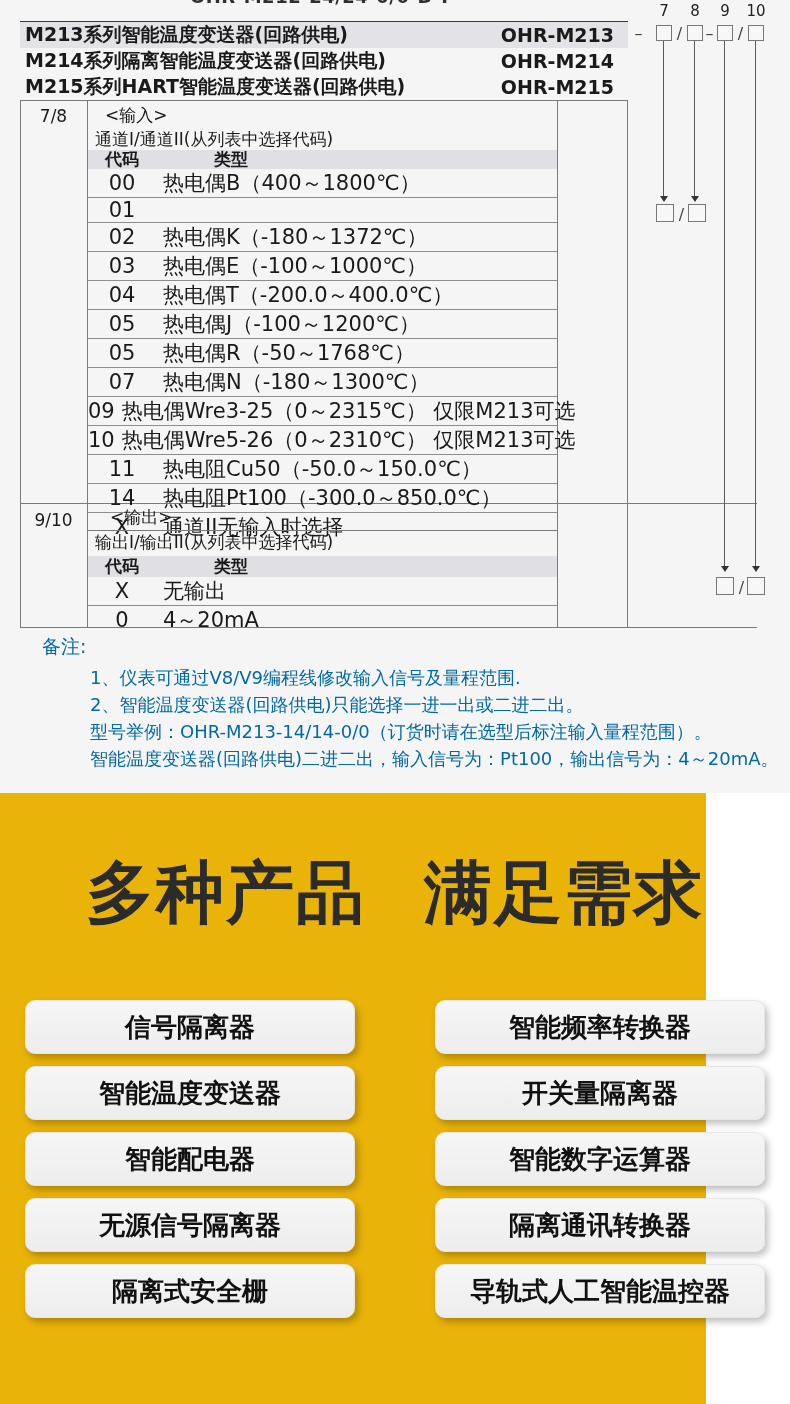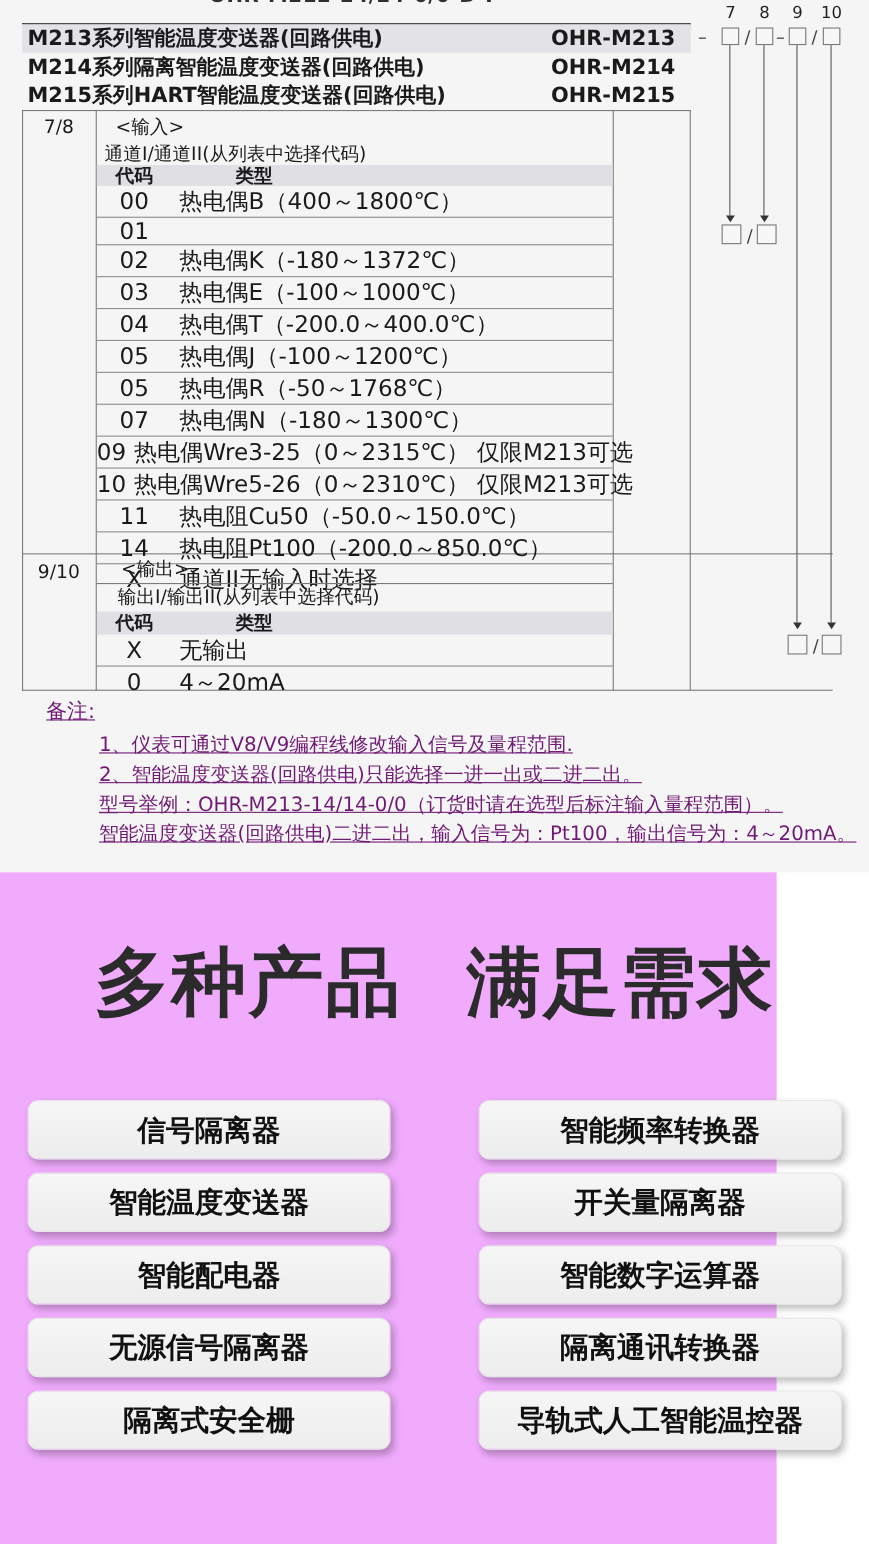--- a/index.html
+++ b/index.html
@@ -31,25 +31,25 @@
   .trow:last-child{border-bottom:none;}
   .trow .rc{width:68px;text-align:center;}
   .trow .rt{margin-left:7px;}
   
   .dig{position:absolute;top:2px;width:16px;text-align:center;font-size:15px;color:#222;}
   .cbox{position:absolute;width:14px;height:14px;border:1px solid #777;background:#f7f7f8;}
   .sep{position:absolute;font-size:16px;color:#444;width:13px;text-align:center;}
   .dline{position:absolute;width:1px;background:#5a5a5a;}
   .ahead{position:absolute;width:0;height:0;border-left:4px solid transparent;border-right:4px solid transparent;border-top:6px solid #333;}
   
-  .notes{position:absolute;left:42px;top:634px;font-size:18px;color:#701a75;text-decoration:underline;}
+  .notes{position:absolute;left:42px;top:634px;font-size:18px;color:#0369a1;}
   .notes .nlabel{font-size:19px;margin-bottom:4px;}
   .notes .nline{margin-left:48px;line-height:27px;white-space:nowrap;}
   
-  .bottom-sheet{position:absolute;left:0;top:793px;width:706px;height:611px;background:#f0abfc;}
+  .bottom-sheet{position:absolute;left:0;top:793px;width:706px;height:611px;background:#eab308;}
   .big-title{position:absolute;left:0;top:55px;width:790px;display:flex;justify-content:center;gap:58px;
     font-size:68px;font-weight:900;color:#2b2b2b;letter-spacing:2px;white-space:nowrap;}
   .btn-grid{position:absolute;left:25px;top:207px;width:740px;display:grid;
     grid-template-columns:330px 330px;justify-content:space-between;row-gap:12px;}
   .pbtn{height:52px;border-radius:10px;background:linear-gradient(180deg,#f6f6f6 0%,#ededed 100%);
     border:1px solid #e6e6e6;box-shadow:3px 4px 7px rgba(0,0,0,0.25);
     display:flex;align-items:center;justify-content:center;
     font-size:26px;font-weight:bold;color:#111;cursor:pointer;white-space:nowrap;}
 </style>
 </head>
@@ -129,32 +129,32 @@
       <div class="trow">
           <span class="rc">10</span>
           <span class="rt">热电偶Wre5-26（0～2310℃） 仅限M213可选</span>
         </div>
       <div class="trow">
           <span class="rc">11</span>
           <span class="rt">热电阻Cu50（-50.0～150.0℃）</span>
         </div>
       <div class="trow">
           <span class="rc">14</span>
-          <span class="rt">热电阻Pt100（-200.0～850.0℃）</span>
+          <span class="rt">热电阻Pt100（-300.0～850.0℃）</span>
         </div>
       <div class="trow">
           <span class="rc">X</span>
           <span class="rt">通道II无输入时选择</span>
         </div>
     </div>
 
     <div class="sec-label" style="top:510px;">9/10</div>
     <div class="cell" style="left:110px;top:506px;height:23px;">&lt;输出&gt;</div>
     <div class="hline" style="left:88px;top:530px;width:469px;height:1px;"></div>
-    <div class="cell" style="left:95px;top:531px;height:23px;margin-left:12px;">输出I/输出II(从列表中选择代码)</div>
+    <div class="cell" style="left:95px;top:531px;height:23px;">输出I/输出II(从列表中选择代码)</div>
     <div class="hdrbar" style="top:556px;height:21px;">
       <span class="c1">代码</span>
       <span class="c2">类型</span>
     </div>
     <div class="rows-col" style="top:577px;height:50px;">
       <div class="trow">
           <span class="rc">X</span>
           <span class="rt">无输出</span>
         </div>
       <div class="trow">

